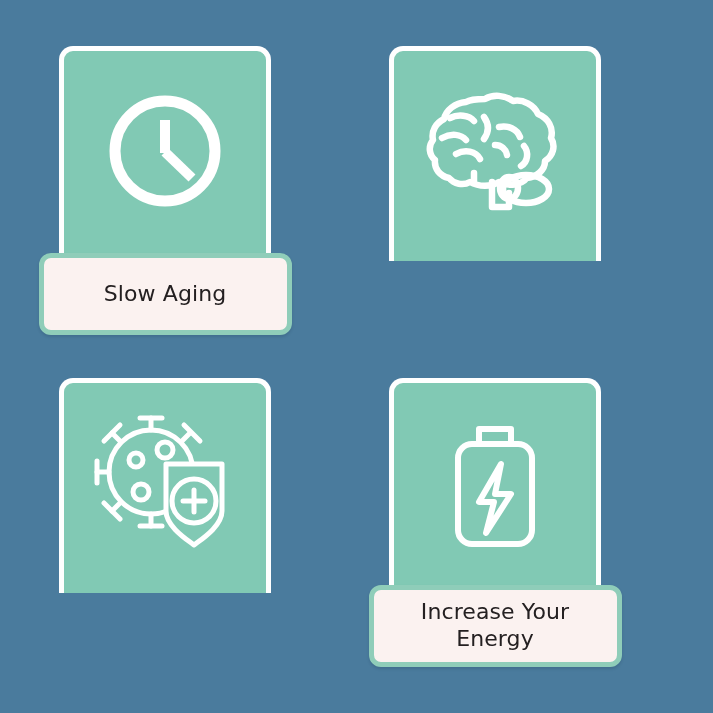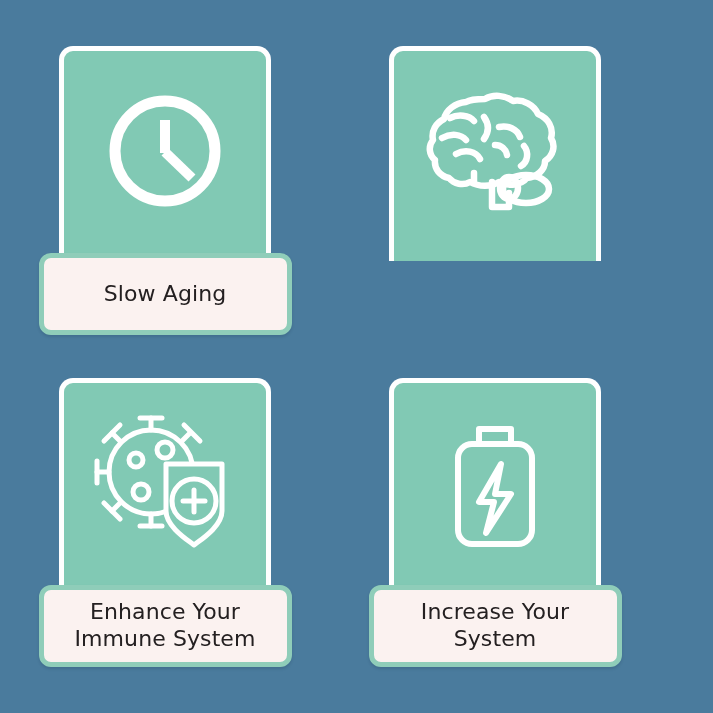--- a/index.html
+++ b/index.html
@@ -189,41 +189,37 @@
                        C132 118 112 131 104 137
                        C96 131 76 118 76 103 Z" fill="#81c9b4"></path>
 
               <circle cx="104" cy="93" r="22" fill="none"></circle>
               <path d="M104 82 L104 104"></path>
               <path d="M93 93 L115 93"></path>
             </g>
           </svg>
         </span>
       </div>
-      <div class="label-plate">
-        <span class="label-text">Enhance Your
-Immune System</span>
-      </div>
     </div>
 
     <div class="card row2">
       <div class="icon-panel">
         <span class="glyph">
           <svg width="112" height="150" viewBox="0 0 112 150" fill="none" xmlns="http://www.w3.org/2000/svg" aria-hidden="true">
             <g stroke="#ffffff" stroke-width="6" fill="none" stroke-linecap="round" stroke-linejoin="round">
 
               <path d="M40 21 L72 21 L72 36 L40 36 Z"></path>
 
               <rect x="19" y="36" width="74" height="100" rx="14"></rect>
 
               <path d="M62 56 L40 94 L55 94 L47 125 L72 86 L56 86 Z"></path>
             </g>
           </svg>
         </span>
       </div>
       <div class="label-plate">
         <span class="label-text">Increase Your
-System</span>
+Energy</span>
       </div>
     </div>
 
   </div>
 </div>
 
 </body></html>

